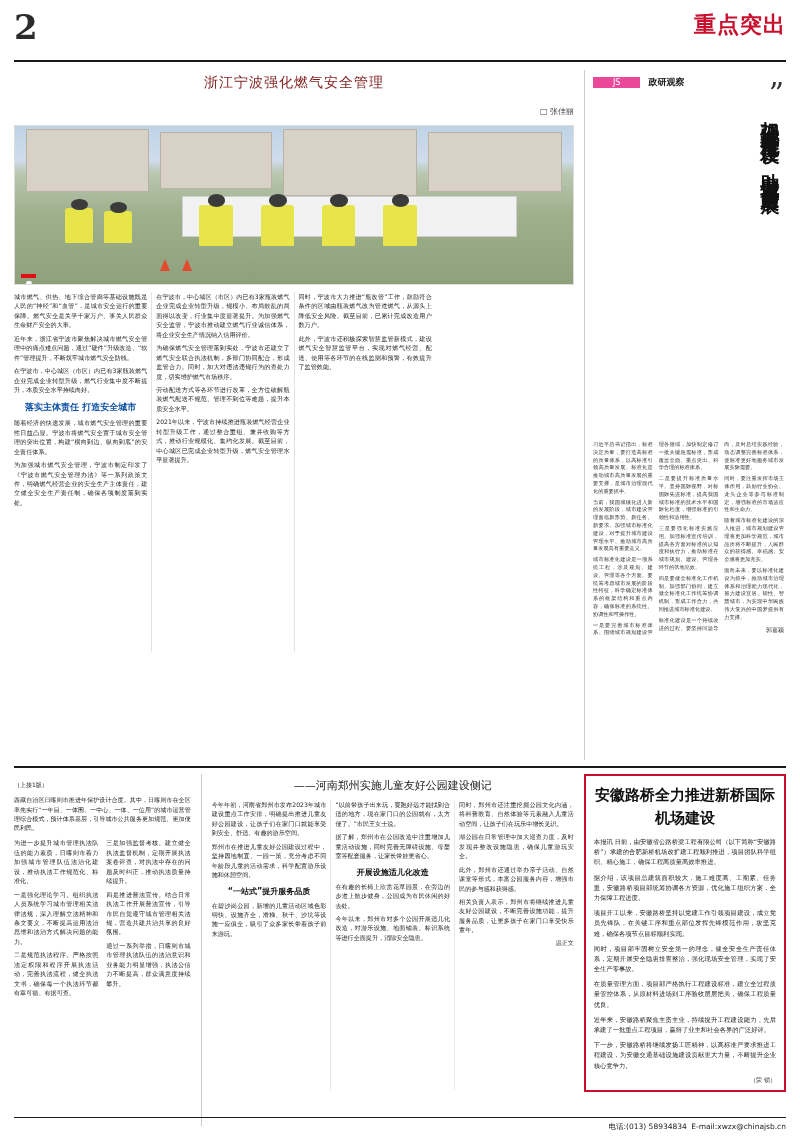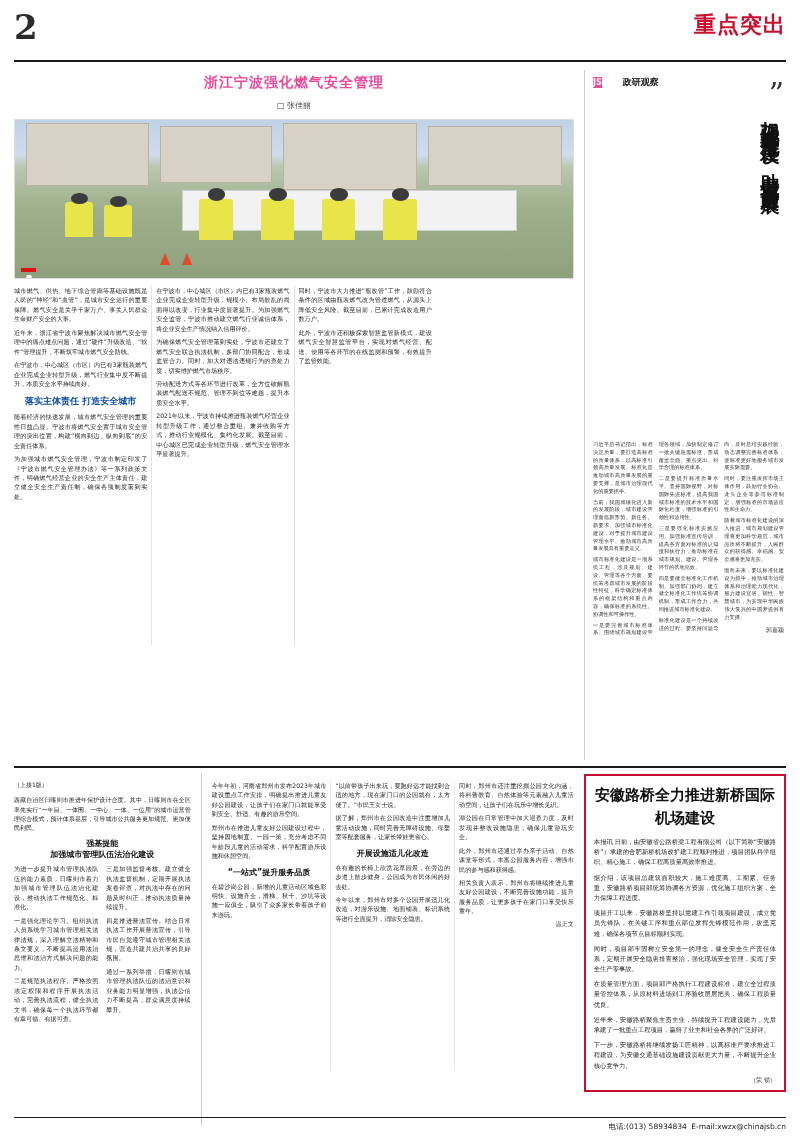--- a/index.html
+++ b/index.html
@@ -24,23 +24,23 @@
   .mh-right { text-align:right; }
   .paper-logo { font-family:"DejaVu Serif","Liberation Serif",serif; font-size:22px; font-weight:bold; color:#c8102e; letter-spacing:1px; }
 
   
   .body-grid { display:flex; gap:10px; margin-top:8px; height:690px; }
   .left-zone { width:560px; position:relative; }
   .right-zone { width:200px; position:relative; border-left:1px solid #ccc; padding-left:8px;}
 
   
   .headline-wrap { text-align:center; padding:4px 0 2px; }
-  .kicker { font-size:14px; font-weight:bold; color:#ec4899; letter-spacing:1px; }
+  .kicker { font-size:14px; font-weight:normal; color:#7f1d1d; letter-spacing:1px; }
   .headline { font-family:"DejaVu Serif","Liberation Serif",serif; font-size:30px; font-weight:bold; letter-spacing:2px; margin-top:4px; color:#111; }
-  .byline { font-size:8px; color:#444; margin-top:8px; }
+  .byline { font-size:8px; color:#444; margin-top:14px;text-align:right; }
 
   .photo {
     width:100%; height:160px; margin-top:6px;
     background:
       linear-gradient(180deg,#bfd3e6 0%, #cfdced 22%, #b9c7b0 30%, #9fb08c 55%, #8fa07c 100%);
     position:relative; overflow:hidden; border:1px solid #ddd;
   }
   .ph-bld { position:absolute; background:#d8d2c6; border:1px solid #b9b2a4;}
   .ph-person { position:absolute; background:#e8e54a; border-radius:3px 3px 1px 1px; }
   .ph-head { position:absolute; background:#3b3b3b; border-radius:50%; }
@@ -49,22 +49,22 @@
   .photo-cap { position:absolute; left:6px; bottom:6px; background:#d11; color:#fff; font-size:6px; padding:2px 3px; writing-mode:vertical-rl; }
 
   
   .cols { column-count:4; column-gap:9px; column-rule:1px solid #e2e2e2; margin-top:7px; height:360px; }
   .col-break { break-inside:avoid; }
   p.body-text { font-size:6.1px; line-height:1.55; text-align:justify; margin:0 0 4px; color:#222; }
   .sub-head { font-size:9px; font-weight:bold; text-align:center; margin:7px 0 4px; color:#0b4ea2; }
   .sub-head2 { font-size:8px; font-weight:bold; text-align:center; margin:6px 0 4px; color:#111; }
 
   
-  .rail-badge { display:inline-block; background:#ec4899; color:#fff; font-size:8px; font-weight:bold; padding:1px 0; }
-  .rail-badge-text { font-size:9px; font-weight:bold; margin-left:16px; }
+  .rail-badge { display:inline-block; background:#ec4899; color:#fff; font-size:8px; font-weight:normal; padding:1px 20px; }
+  .rail-badge-text { font-size:9px; font-weight:bold; margin-left:3px; }
   .quote-mark { font-family:"DejaVu Serif","Liberation Serif",serif; font-size:30px; color:#333; line-height:10px; text-align:right; }
   .rail-title {
     writing-mode:vertical-rl; text-orientation:upright;
     font-family:"DejaVu Serif","Liberation Serif",serif;
     font-size:19px; font-weight:bold; letter-spacing:3px; color:#111;
     height:330px; margin:6px 0 0 4px;
   }
   .rail-cols { column-count:3; column-gap:6px; margin-top:6px; height:560px;}
   p.rail-text { font-size:5.2px; line-height:1.5; text-align:justify; margin:0 0 3px; color:#333;}
   .rail-sign { font-size:6px; text-align:right; margin-top:4px; color:#333;}
@@ -194,33 +194,32 @@
         <div class="rail-sign">郭嘉颖</div>
       </div>
     </div>
   </div>
 
   <div class="bottom">
 
     <div class="bz-left">
       <p class="lead-note">（上接1版）</p>
       <p class="lead-note">西藏自治区日喀则市推进年保护设计合度。其中，日喀则市在全区率先实行“一年目、一体围、一中心、一体、一位用”的城市运营管理综合模式，预计体系基层，引导城市公共服务更加规范、更加便民利民。</p>
-      <div class="sub-head2" style="white-space:pre-line">强基提能
-加强城市管理队伍法治化建设</div>
       <div class="left-cols">
         <p class="body-text">为进一步提升城市管理执法队伍的能力素质，日喀则市着力加强城市管理队伍法治化建设，推动执法工作规范化、标准化。</p>
         <p class="body-text">一是强化理论学习。组织执法人员系统学习城市管理相关法律法规，深入理解立法精神和条文要义，不断提高运用法治思维和法治方式解决问题的能力。</p>
         <p class="body-text">二是规范执法程序。严格按照法定权限和程序开展执法活动，完善执法流程，健全执法文书，确保每一个执法环节都有章可循、有据可查。</p>
         <p class="body-text">三是加强监督考核。建立健全执法监督机制，定期开展执法案卷评查，对执法中存在的问题及时纠正，推动执法质量持续提升。</p>
         <p class="body-text">四是推进普法宣传。结合日常执法工作开展普法宣传，引导市民自觉遵守城市管理相关法规，营造共建共治共享的良好氛围。</p>
         <p class="body-text">通过一系列举措，日喀则市城市管理执法队伍的法治意识和业务能力明显增强，执法公信力不断提高，群众满意度持续攀升。</p>
       </div>
     </div>
 
     <div class="bz-mid divider-v" style="padding-left:10px">
+      <div class="mid-sub">——河南郑州实施儿童友好公园建设侧记</div>
       <div class="mid-cols">
         <p class="body-text">今年年初，河南省郑州市发布2023年城市建设重点工作安排，明确提出推进儿童友好公园建设，让孩子们在家门口就能享受到安全、舒适、有趣的游乐空间。</p>
         <p class="body-text">郑州市在推进儿童友好公园建设过程中，坚持因地制宜、一园一策，充分考虑不同年龄段儿童的活动需求，科学配置游乐设施和休憩空间。</p>
         <div class="sub-head2">“一站式”提升服务品质</div>
         <p class="body-text">在碧沙岗公园，新增的儿童活动区域色彩明快、设施齐全，滑梯、秋千、沙坑等设施一应俱全，吸引了众多家长带着孩子前来游玩。</p>
         <p class="body-text">“以前带孩子出来玩，要跑好远才能找到合适的地方，现在家门口的公园就有，太方便了。”市民王女士说。</p>
         <p class="body-text">据了解，郑州市在公园改造中注重增加儿童活动设施，同时完善无障碍设施、母婴室等配套服务，让家长带娃更省心。</p>
         <div class="sub-head2">开展设施适儿化改造</div>
         <p class="body-text">在有趣的长椅上欣赏花草园景，在旁边的步道上散步健身，公园成为市民休闲的好去处。</p>
         <p class="body-text">今年以来，郑州市对多个公园开展适儿化改造，对游乐设施、地面铺装、标识系统等进行全面提升，消除安全隐患。</p>

